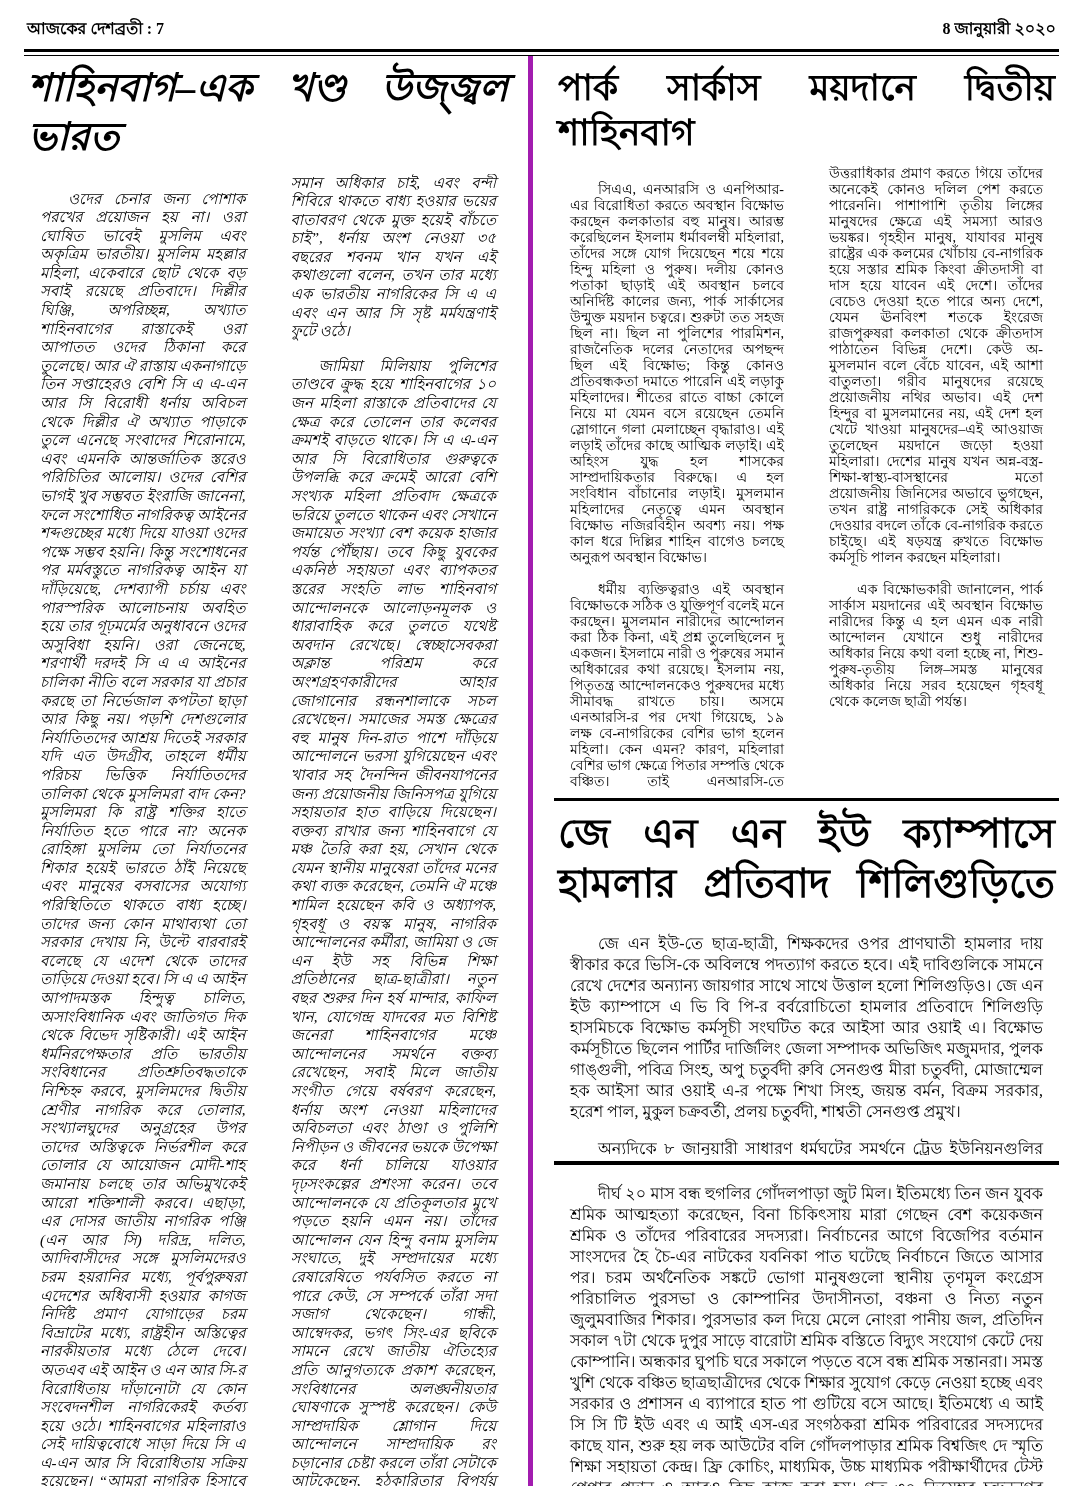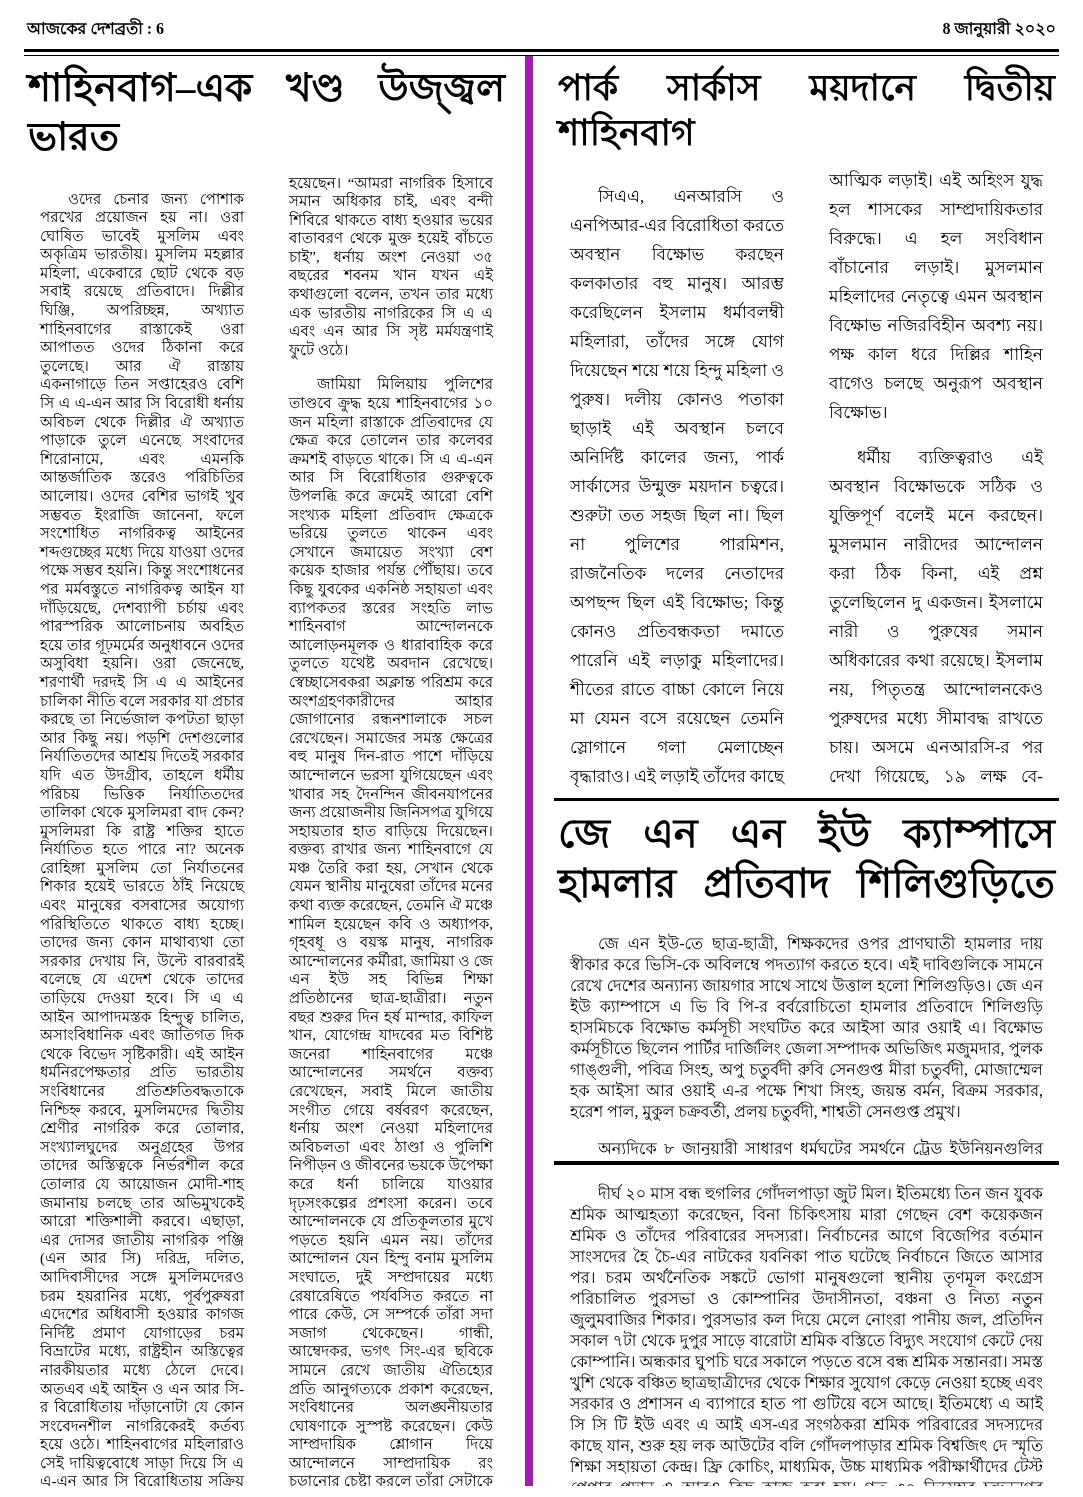--- a/index.html
+++ b/index.html
@@ -10,53 +10,54 @@
   }
   .masthead{
     display:flex;justify-content:space-between;align-items:flex-end;
     padding:16px 27px 6px 27px;font-size:16px;font-weight:bold;
   }
   .double-rule{margin:0 24px;}
   .double-rule .r1{height:3px;background:#000;}
   .double-rule .r2{height:1px;background:#000;margin-top:3px;}
   .content{display:flex;margin:0 24px;height:1430px;}
   .left-half{
-    width:509px;border-right:8px solid #a21caf;padding-right:16px;box-sizing:border-box;
+    width:509px;border-right:5px solid #a21caf;padding-right:16px;box-sizing:border-box;
     overflow:hidden;
+    font-style:italic;
   }
   .right-half{flex:1;padding-left:21px;overflow:hidden;}
   .headline{
     font-weight:bold;text-align:justify;text-align-last:justify;
     line-height:1.25;padding:2px 4px;
   }
   .h-left{font-size:39px;margin:6px 0 10px 0;}
   .h-right{font-size:36px;margin:8px 0 8px 0;}
   .h-sub{font-size:40px;margin:6px 0 6px 0;}
   .cols2-left{
     column-count:2;column-gap:13px;column-fill:auto;height:1332px;
     font-size:15px;line-height:18.6px;text-align:justify;overflow:hidden;
   }
   .cols2-right{
     column-count:2;column-gap:13px;column-fill:auto;height:628px;
-    font-size:17px;line-height:29px;text-align:justify;overflow:hidden;
+    font-size:14px;line-height:16px;text-align:justify;overflow:hidden;
   }
   .para, p.para{margin:16px;text-indent:28px;}
   .rule-thin{height:3px;background:#000;margin:4px 0 2px 0;}
   .rule-thick{height:4px;background:#000;margin:6px 0 2px 0;}
   .wide-body{font-size:16px;line-height:21px;text-align:justify;overflow:hidden;}
   .jnu-body{height:238px;}
   .jute-body{height:340px;}
 </style>
 </head>
 <body>
 
 <div class="page">
 
   <div class="masthead">
-    <span>আজকের দেশব্রতী : 6</span>
+    <span>আজকের দেশব্রতী : 7</span>
     <span>8 জানুয়ারী ২০২০</span>
   </div>
 
   <div class="double-rule">
     <div class="r1"></div>
     <div class="r2"></div>
   </div>
 
   <div class="content">
 

